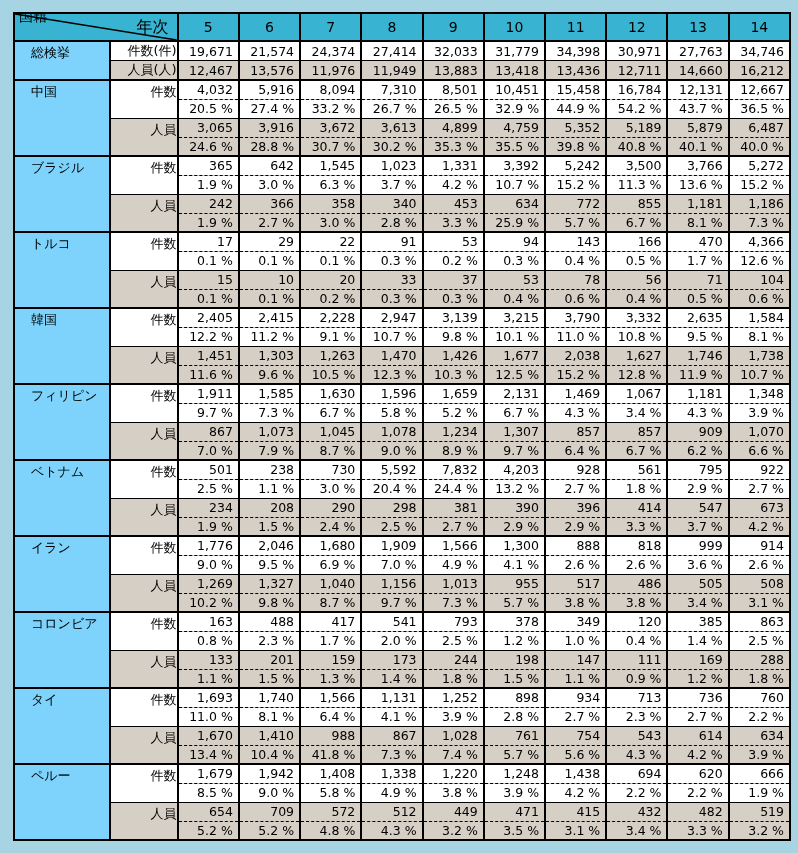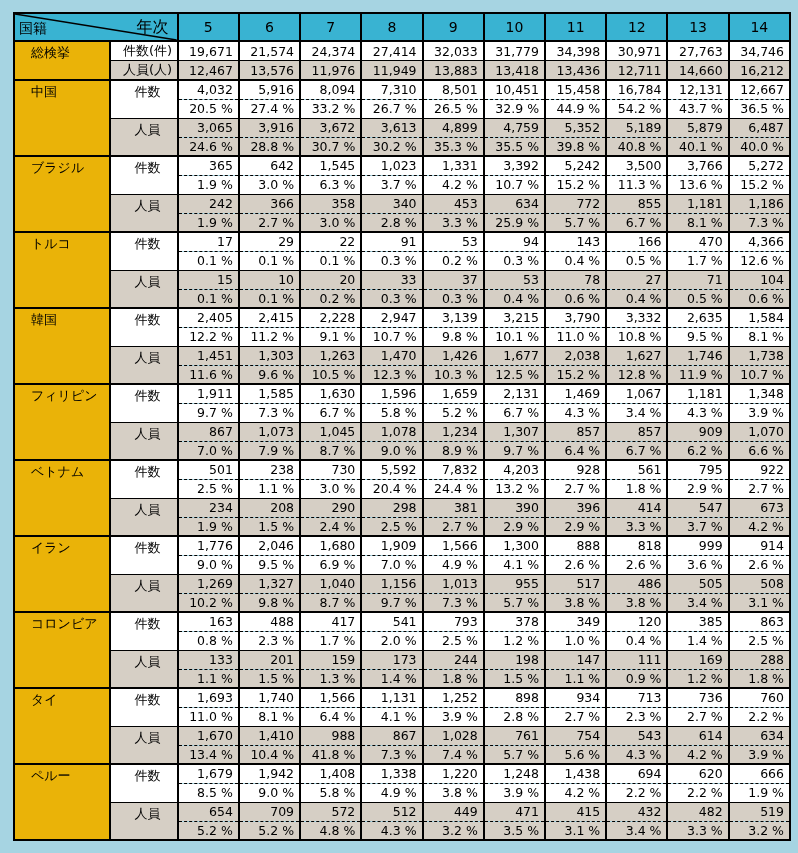--- a/index.html
+++ b/index.html
@@ -33,46 +33,46 @@
   }
   thead th {
     height: 28px;
     background: #39b3d2;
     font-size: 14px;
     text-align: center;
     border-bottom: 2px solid #000;
   }
   tbody tr { height: 19px; }
   tbody th.nat {
-    background: #eab308;
+    background: #7dd3fc;
     text-align: left;
     vertical-align: top;
     padding: 2px 0 0 16px;
     font-size: 13px;
   }
   th.measure {
-    text-align: center;
+    text-align: right;
     padding-left: 7px;
     font-size: 13px;
   }
   th.measure.mtop { vertical-align: top; padding-top: 2px; }
   .white { background: #ffffff; }
   .beige { background: #d6cfc5; }
   td.num {
     text-align: right;
     padding-right: 5px;
     font-size: 12.5px;
   }
   tr.block-start th, tr.block-start td { border-top: 2px solid #000; }
   tr.pct td { border-top: 1px dashed #000; }
   tr.cnt td.num { border-bottom: 1px dashed #000; }
   .corner { position: relative; padding: 0; }
   .corner svg { position: absolute; left: 0; top: 0; width: 100%; height: 100%; display: block; }
   .corner-top { position: absolute; top: 3px; right: 8px; font-size: 16px; }
-  .corner-bottom { position: absolute; bottom: 2px; left: 4px; font-size: 14px; text-align: center; }
+  .corner-bottom { position: absolute; bottom: 14px; left: 4px; font-size: 14px; text-align: center; }
 </style>
 </head>
 <body>
 
 <table>
   <colgroup>
     <col class="c-nat">
     <col class="c-measure">
     <col class="c-year">
       <col class="c-year">
@@ -264,21 +264,21 @@
       </tr>
       <tr class="cnt">
         <th class="measure beige mtop" rowspan="2">人員</th>
         <td class="num beige">15</td>
         <td class="num beige">10</td>
         <td class="num beige">20</td>
         <td class="num beige">33</td>
         <td class="num beige">37</td>
         <td class="num beige">53</td>
         <td class="num beige">78</td>
-        <td class="num beige">27</td>
+        <td class="num beige">56</td>
         <td class="num beige">71</td>
         <td class="num beige">104</td>
       </tr>
       <tr class="pct">
         <td class="num beige">0.1 %</td>
         <td class="num beige">0.1 %</td>
         <td class="num beige">0.2 %</td>
         <td class="num beige">0.3 %</td>
         <td class="num beige">0.3 %</td>
         <td class="num beige">0.4 %</td>

